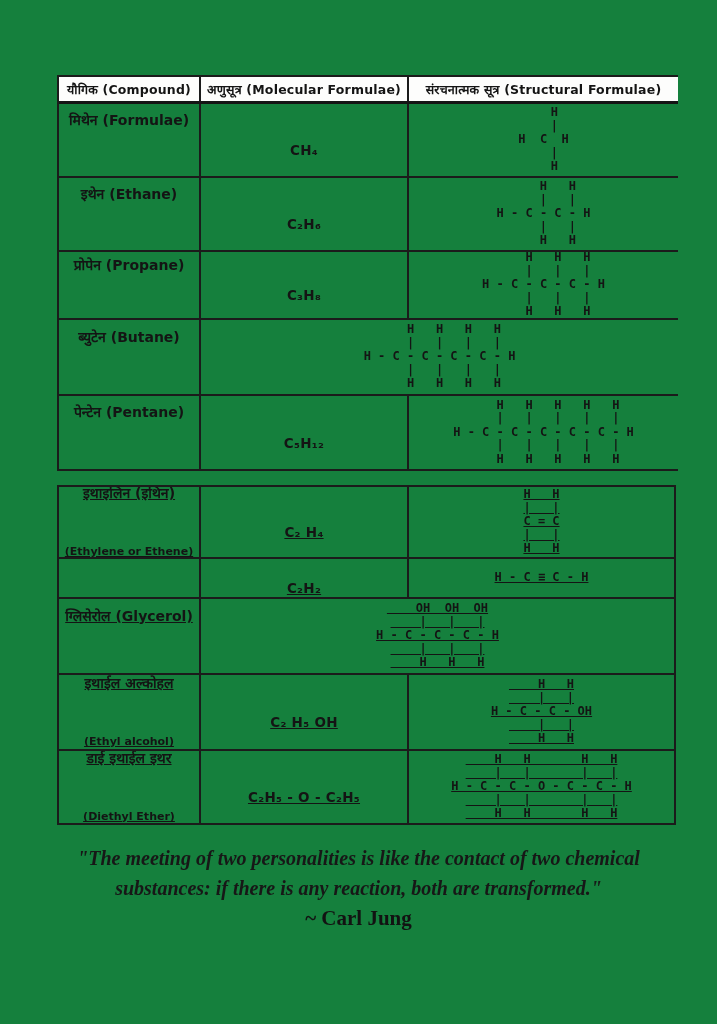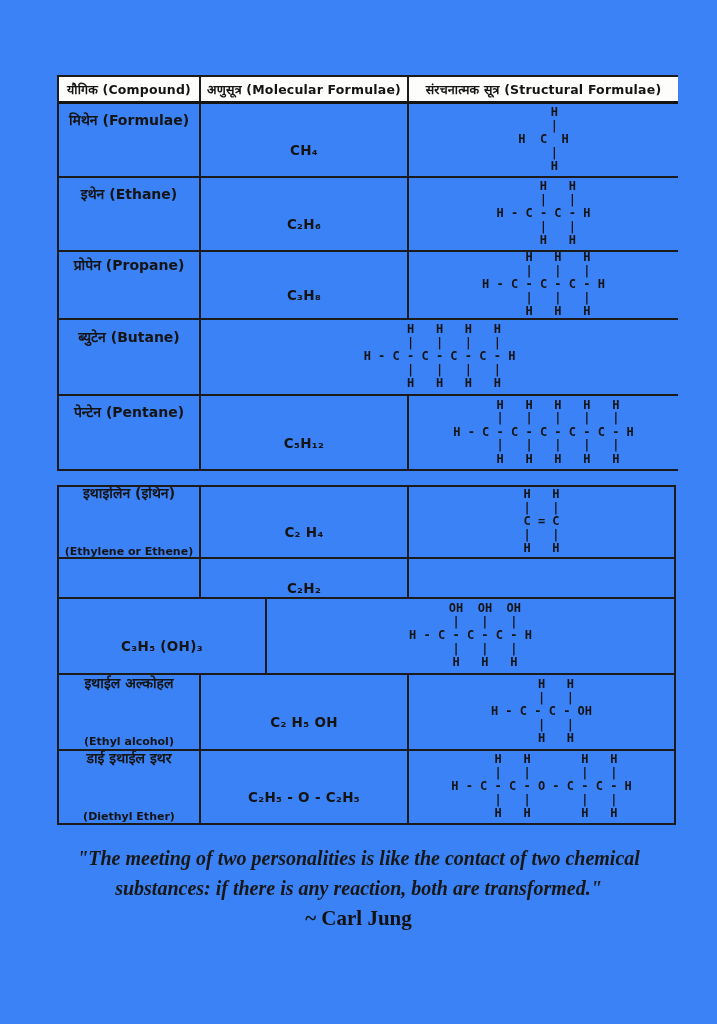--- a/index.html
+++ b/index.html
@@ -1,31 +1,31 @@
 <!DOCTYPE html>
 <html><head>
 <meta charset="utf-8">
 <style>
   html,body{margin:0;padding:0;}
   .page{
     position:relative;
     width:717px;height:1024px;
-    background:#3b82f6;
+    background:#15803d;
     font-family:"Liberation Serif", serif;
     color:#141414;
     overflow:hidden;
   }
   
   .ctable{
     position:absolute;
     border-top:2px solid #1b1b1b;
     border-left:2px solid #1b1b1b;
   }
   .t1{left:57px;top:75px;width:619px;border-right:none;}
-  .t2{left:57px;top:485px;width:615px;border-right:2px solid #1b1b1b;}
+  .t2{left:57px;top:485px;width:615px;border-right:2px solid #1b1b1b;text-decoration:underline;}
   .trow{display:flex;border-bottom:2px solid #1b1b1b;}
   .cell{
     display:flex;flex-direction:column;
     align-items:center;justify-content:center;
     text-align:center;
     overflow:hidden;
   }
   .c1{width:140px;border-right:2px solid #1b1b1b;}
   .c2{width:206px;border-right:2px solid #1b1b1b;}
   .c3{flex:1;}
@@ -193,26 +193,30 @@
     </div>
 
     <div class="trow" style="height:38px">
       <div class="cell c1">
         <div class="name-hi">एसिटाइलिन</div>
         <div class="name-en">(Acetylene)</div>
       </div>
       <div class="cell c2">
           <div class="formula">C₂H₂</div>
         </div>
+      <div class="cell c3">
+          <pre class="structure">H - C ≡ C - H</pre>
+        </div>
     </div>
 
     <div class="trow" style="height:74px">
-      <div class="cell c2">
-          <div class="formula">C₃H₅ (OH)₃</div>
-        </div>
+      <div class="cell c1">
+        <div class="name-hi">ग्लिसेरोल (Glycerol)</div>
+        <div class="name-en"></div>
+      </div>
       <div class="cell c3">
           <pre class="structure">    OH  OH  OH
     |   |   |
 H - C - C - C - H
     |   |   |
     H   H   H</pre>
         </div>
     </div>
 
     <div class="trow" style="height:74px">

